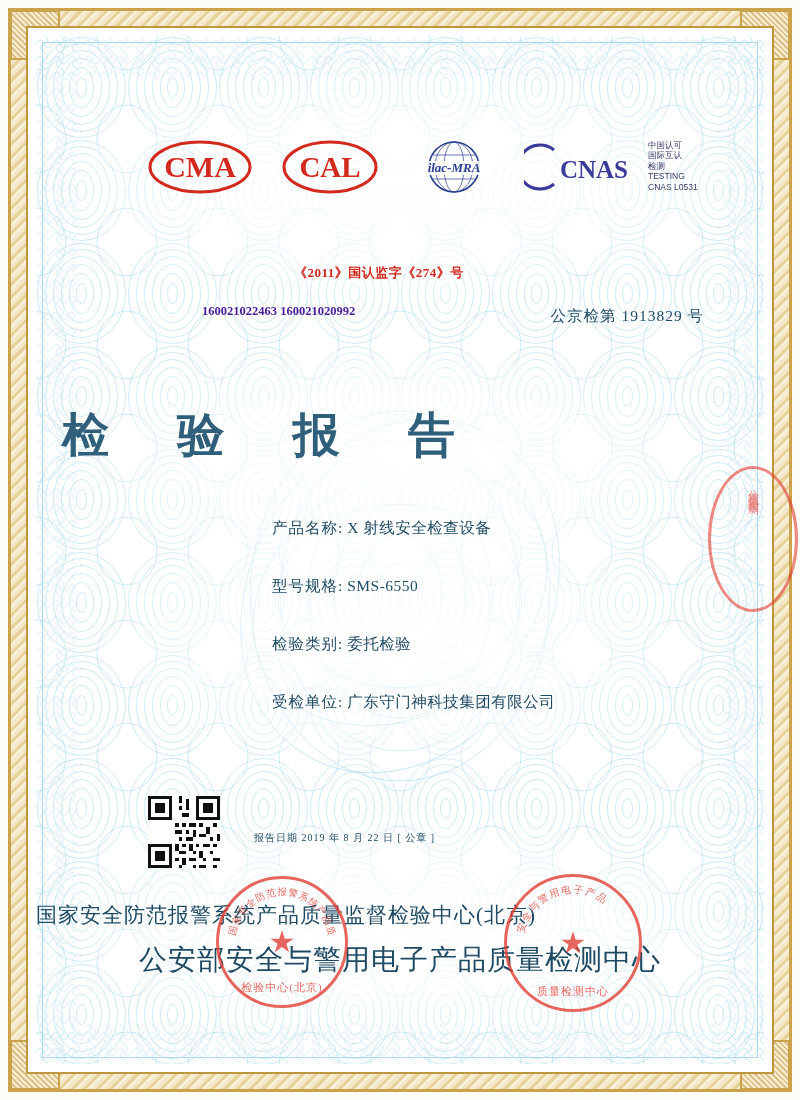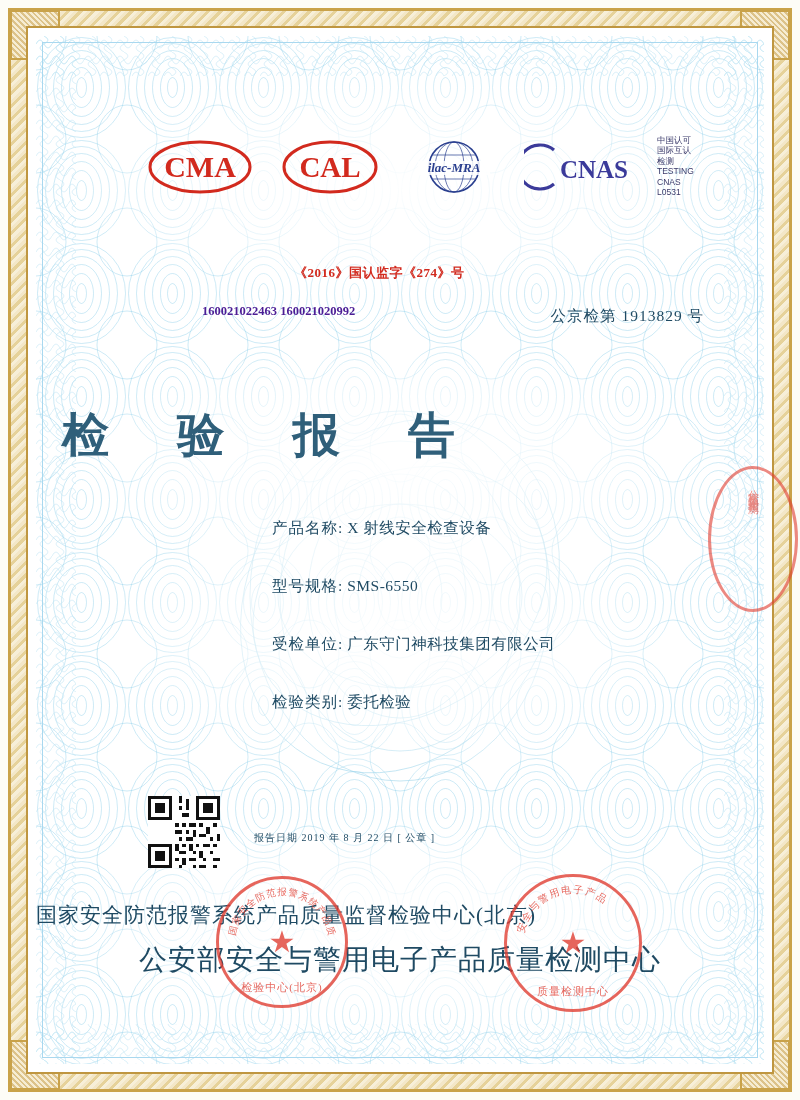--- a/index.html
+++ b/index.html
@@ -100,21 +100,21 @@
     position: relative;
   }
   .logo-cma svg, .logo-cal svg, .logo-ilac svg, .logo-cnas svg { display:block; }
   .logo-ilac { width: 96px; height: 54px; }
   .logo-cnas { width: 120px; height: 56px; }
   .cnas-text {
     font-family: "Liberation Sans", sans-serif;
     font-size: 8.5px;
     line-height: 10.5px;
     color: #3a3a6a;
-    margin-left: 13px;
+    margin-left: 4px;
     white-space: pre-line;
   }
   .cnas-block { display: flex; align-items: center; }
 
   
   .cert-nums {
     position: absolute;
     left: 166px;
     top: 220px;
     font-family: "Liberation Serif", serif;
@@ -400,42 +400,42 @@
         <div class="cnas-text">中国认可
 国际互认
 检测
 TESTING
 CNAS L0531</div>
       </div>
     </div>
 
     <div class="cert-nums">160021022463
 160021020992</div>
-    <div class="cert-auth">《2016》国认监字《274》号</div>
+    <div class="cert-auth">《2011》国认监字《274》号</div>
 
     <div class="report-serial">公京检第 1913829 号</div>
 
     <div class="doc-title">检 验 报 告</div>
 
     <div class="fields">
       <div class="field-row">
         <span class="field-label">产品名称:</span>
         <span class="field-value">X 射线安全检查设备</span>
       </div>
       <div class="field-row">
         <span class="field-label">型号规格:</span>
         <span class="field-value">SMS-6550</span>
       </div>
       <div class="field-row">
+        <span class="field-label">检验类别:</span>
+        <span class="field-value">委托检验</span>
+      </div>
+      <div class="field-row">
         <span class="field-label">受检单位:</span>
         <span class="field-value">广东守门神科技集团有限公司</span>
-      </div>
-      <div class="field-row">
-        <span class="field-label">检验类别:</span>
-        <span class="field-value">委托检验</span>
       </div>
     </div>
 
     <div class="qr">
       <svg width="72" height="72" viewBox="0 0 21 21" shape-rendering="crispEdges">
         <rect width="21" height="21" fill="#ffffff"></rect>
         <g fill="#111111">
           <rect x="0" y="0" width="7" height="1"></rect>
             <rect x="0" y="6" width="7" height="1"></rect>
           <rect x="0" y="0" width="1" height="7"></rect>

